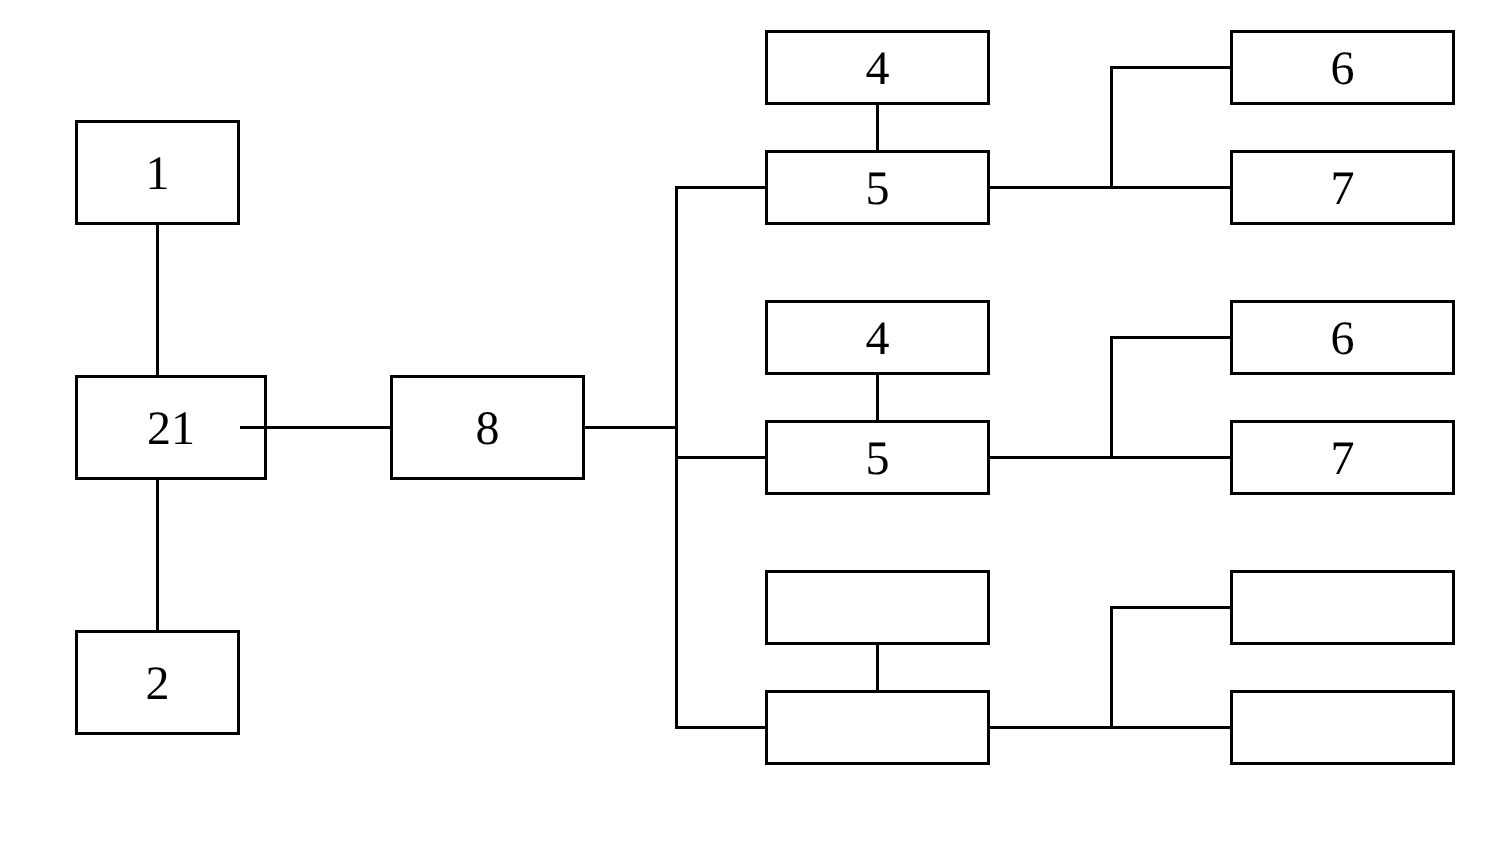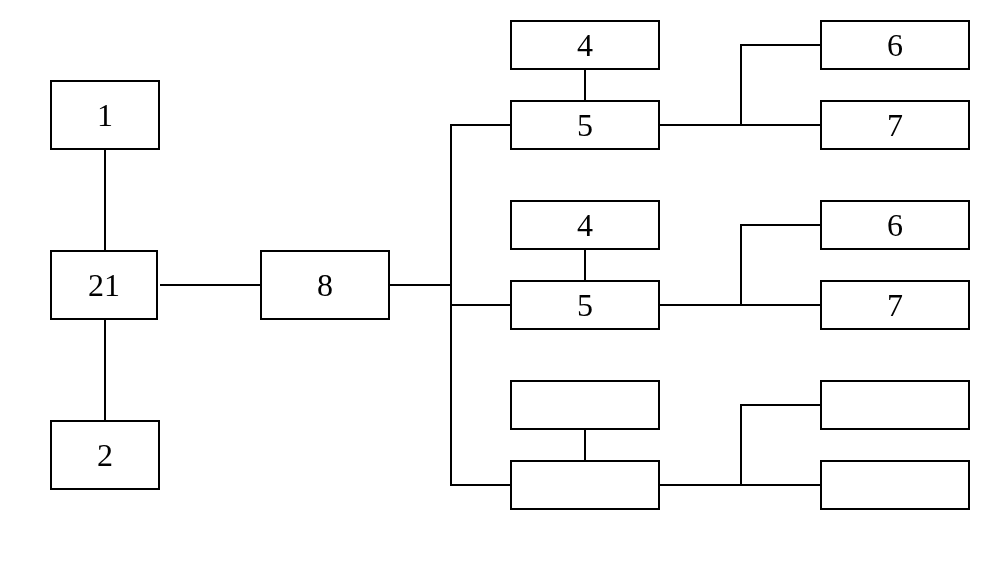--- a/index.html
+++ b/index.html
@@ -31,21 +31,21 @@
       height: 2px;
     }
     .vline {
       width: 2px;
     }
   </style>
 </head>
 <body>
 
 <div class="box" style="left:50px; top:80px; width:110px; height:70px;">1</div>
-<div class="box" style="left:50px; top:250px; width:108px; height:70px;">21</div>
+<div class="box" style="left:50px; top:250px; width:128px; height:70px;">21</div>
 <div class="box" style="left:50px; top:420px; width:110px; height:70px;">2</div>
 
 <div class="box" style="left:260px; top:250px; width:130px; height:70px;">8</div>
 
 <div class="box" style="left:510px; top:20px; width:150px; height:50px;">4</div>
 <div class="box" style="left:510px; top:100px; width:150px; height:50px;">5</div>
 <div class="box" style="left:820px; top:20px; width:150px; height:50px;">6</div>
 <div class="box" style="left:820px; top:100px; width:150px; height:50px;">7</div>
 
 <div class="box" style="left:510px; top:200px; width:150px; height:50px;">4</div>

